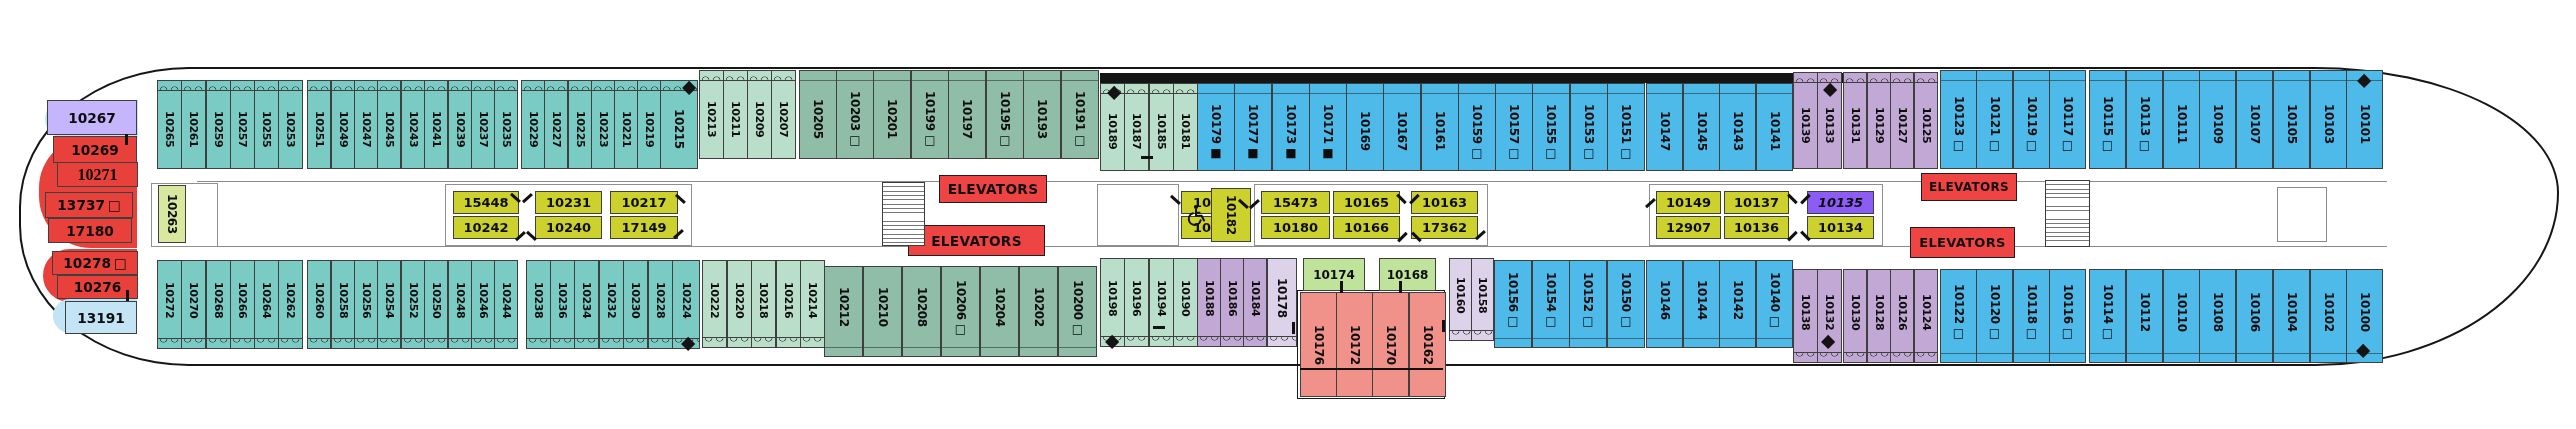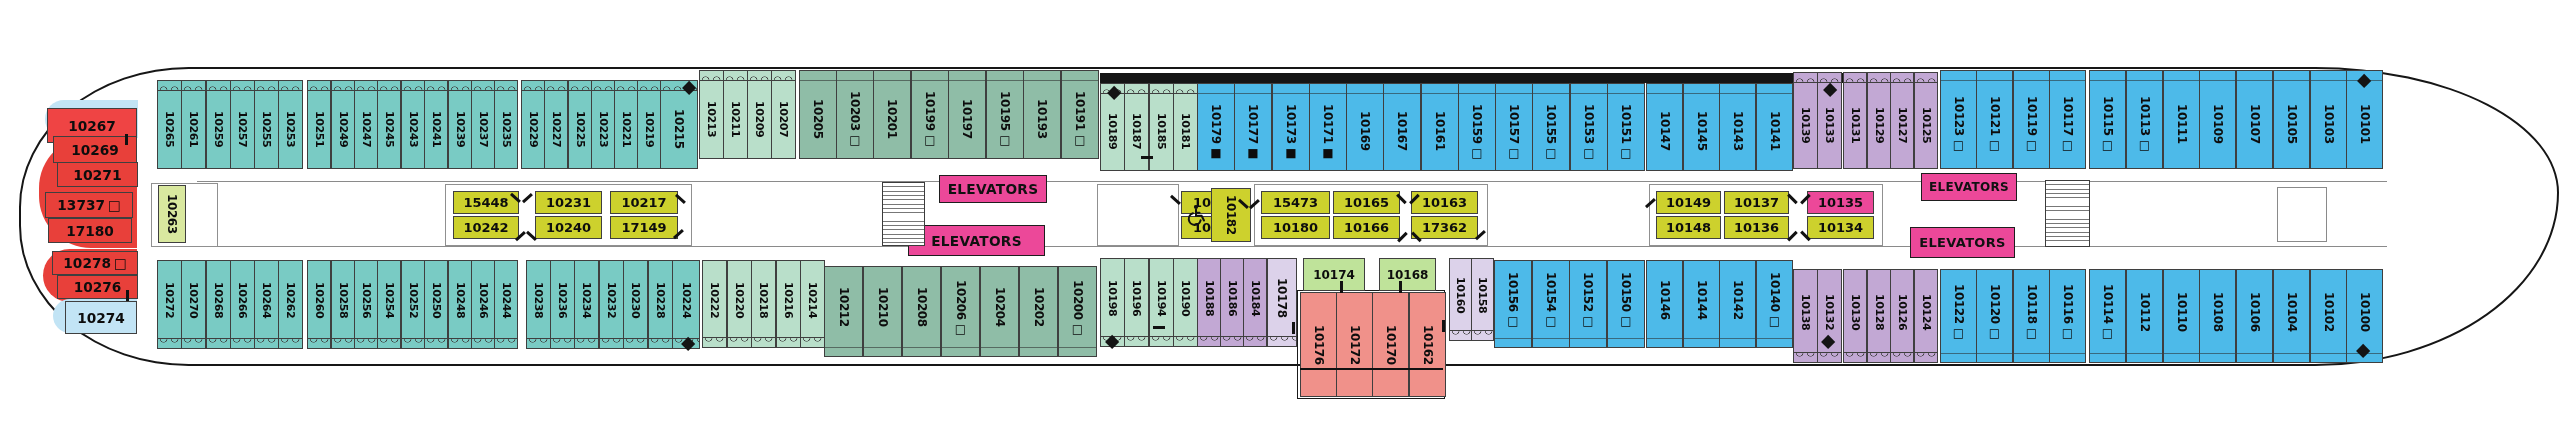--- a/index.html
+++ b/index.html
@@ -17,21 +17,21 @@
   .sc{position:absolute;left:0;right:0;height:9.4px;background-repeat:repeat-x;background-size:11px 9.4px;}
   .sc.t{top:0;border-bottom:0.9px solid #3f3f3f;
         background-image:radial-gradient(circle 4.3px at 5.6px 9.4px, rgba(0,0,0,0) 2.7px, #3f3f3f 3.3px, rgba(0,0,0,0) 4.1px);}
   .sc.b{bottom:0;border-top:0.9px solid #3f3f3f;
         background-image:radial-gradient(circle 4.3px at 5.6px 0px, rgba(0,0,0,0) 2.7px, #3f3f3f 3.3px, rgba(0,0,0,0) 4.1px);}
   .ln{position:absolute;left:0;right:0;height:0.9px;background:rgba(40,40,40,0.55);}
   .ln.t{top:8.6px;} .ln.b{bottom:8.6px;}
   .pair{position:absolute;display:flex;flex-direction:column;gap:1.7px;}
   .plab{flex:1;display:flex;align-items:center;justify-content:center;font-weight:700;
         font-size:13px;border:0.9px solid #3f3f3f;box-sizing:border-box;color:#0d0d0d;}
-  .elev{position:absolute;background:#ec4899;border:1.7px solid #1e1e1e;box-sizing:border-box;
+  .elev{position:absolute;background:#ef4444;border:1.7px solid #1e1e1e;box-sizing:border-box;
         display:flex;align-items:center;justify-content:center;font-weight:700;color:#111;
         letter-spacing:0.3px;}
   .stairs{position:absolute;box-sizing:border-box;border:1.7px solid #3c3c3c;
         background:repeating-linear-gradient(180deg,#fff 0 3.4px,#777 3.4px 4.3px);}
   .struct{position:absolute;box-sizing:border-box;border:1.3px solid #8a8a8a;background:#fff;}
   .cbx{position:absolute;box-sizing:border-box;background:#fff;border:0.9px solid #909090;}
   .cln{position:absolute;height:1.3px;background:#8a8a8a;}
   .outl{position:absolute;box-sizing:border-box;border:1.7px solid #1a1a1a;}
   .dia{position:absolute;width:10.3px;height:10.3px;background:#141414;transform:rotate(45deg);}
   .mk{position:absolute;background:#111;}
@@ -661,65 +661,65 @@
       <div class="pair" style="left: 1333px; top: 191px; width: 67px; height: 48px;">
         <div class="plab" style="background: rgb(205, 209, 45);">10165</div>
         <div class="plab" style="background: rgb(205, 209, 45);">10166</div>
       </div>
       <div class="pair" style="left: 1411px; top: 191px; width: 67px; height: 48px;">
         <div class="plab" style="background: rgb(205, 209, 45);">10163</div>
         <div class="plab" style="background: rgb(205, 209, 45);">17362</div>
       </div>
       <div class="pair" style="left: 1656px; top: 191px; width: 65px; height: 48px;">
         <div class="plab" style="background: rgb(205, 209, 45);">10149</div>
-        <div class="plab" style="background: rgb(205, 209, 45);">10148</div>
+        <div class="plab" style="background: rgb(205, 209, 45);">12907</div>
       </div>
       <div class="pair" style="left: 1724px; top: 191px; width: 65px; height: 48px;">
         <div class="plab" style="background: rgb(205, 209, 45);">10137</div>
         <div class="plab" style="background: rgb(205, 209, 45);">10136</div>
       </div>
       <div class="pair" style="left: 1807px; top: 191px; width: 67px; height: 48px;">
-        <div class="plab" style="background: #ec4899;">10135</div>
+        <div class="plab" style="background: #8b5cf6; font-style: italic;">10135</div>
         <div class="plab" style="background: rgb(205, 209, 45);">10134</div>
       </div>
       <div class="cell" style="left: 158px; top: 185px; width: 27.5px; height: 58px; background: rgb(217, 232, 159);">
         <div class="vlab" style="font-size: 12px;">10263</div>
       </div>
       <div class="cell" style="left: 1211px; top: 188px; width: 40px; height: 54px; background: rgb(205, 209, 45);">
         <div class="vlab" style="font-size: 12px;">10182</div>
       </div>
       <div class="cell" style="left: 1303px; top: 258px; width: 62px; height: 33px; background: rgb(191, 227, 154);">
         <div class="hlab" style="font-size: 12px;">10174</div>
       </div>
       <div class="cell" style="left: 1379px; top: 258px; width: 57px; height: 33px; background: rgb(191, 227, 154);">
         <div class="hlab" style="font-size: 12px;">10168</div>
       </div>
-      <div class="cell" style="left: 47px; top: 100px; width: 90px; height: 35px; background: #ef4444; margin-top: 8px;">
+      <div class="cell" style="left: 47px; top: 100px; width: 90px; height: 35px; background: #c4b5fd;">
         <div class="hlab" style="font-size: 13.7px;">10267</div>
       </div>
       <div class="cell" style="left: 53px; top: 136px; width: 84px; height: 27px; background: rgb(232, 64, 58);">
         <div class="hlab" style="font-size: 13.7px;">10269</div>
       </div>
       <div class="cell" style="left: 57px; top: 162px; width: 81px; height: 25px; background: rgb(232, 64, 58);">
-        <div class="hlab" style="font-size: 14px;">10271</div>
+        <div class="hlab" style="font-size: 16px; font-family: Liberation Serif, serif;">10271</div>
       </div>
       <div class="cell" style="left: 45px; top: 192px; width: 88px; height: 26px; background: rgb(232, 64, 58);">
         <div class="hlab" style="font-size: 13.7px;">13737 □</div>
       </div>
       <div class="cell" style="left: 48px; top: 218px; width: 84px; height: 25px; background: rgb(232, 64, 58);">
         <div class="hlab" style="font-size: 13.7px;">17180</div>
       </div>
       <div class="cell" style="left: 52px; top: 251px; width: 86px; height: 24px; background: rgb(232, 64, 58);">
         <div class="hlab" style="font-size: 13.7px;">10278 □</div>
       </div>
       <div class="cell" style="left: 57px; top: 275px; width: 81px; height: 24px; background: rgb(232, 64, 58);">
         <div class="hlab" style="font-size: 13.7px;">10276</div>
       </div>
       <div class="cell" style="left: 65px; top: 301px; width: 72px; height: 33px; background: rgb(194, 228, 245);">
-        <div class="hlab" style="font-size: 13.7px;">10274</div>
+        <div class="hlab" style="font-size: 13.7px;">13191</div>
       </div>
       <div class="elev" style="left: 939px; top: 175px; width: 108px; height: 28px; font-size: 13.7px;">ELEVATORS</div>
       <div class="elev" style="left: 908px; top: 225px; width: 137px; height: 31px; font-size: 13.7px;">ELEVATORS</div>
       <div class="elev" style="left: 1921px; top: 173px; width: 96px; height: 28px; font-size: 12px;">ELEVATORS</div>
       <div class="elev" style="left: 1910px; top: 227px; width: 105px; height: 31px; font-size: 13px;">ELEVATORS</div>
       <div class="stairs" style="left: 882px; top: 182px; width: 43px; height: 64px;"></div>
       <div class="stairs" style="left: 2045px; top: 180px; width: 45px; height: 67px;"></div>
       <div class="struct" style="left: 2277px; top: 187px; width: 50px; height: 55px;"></div>
       <div class="dia" style="left: 684px; top: 83px; width: 10.3px; height: 10.3px;"></div>
       <div class="dia" style="left: 1109px; top: 88px; width: 10.3px; height: 10.3px;"></div>

